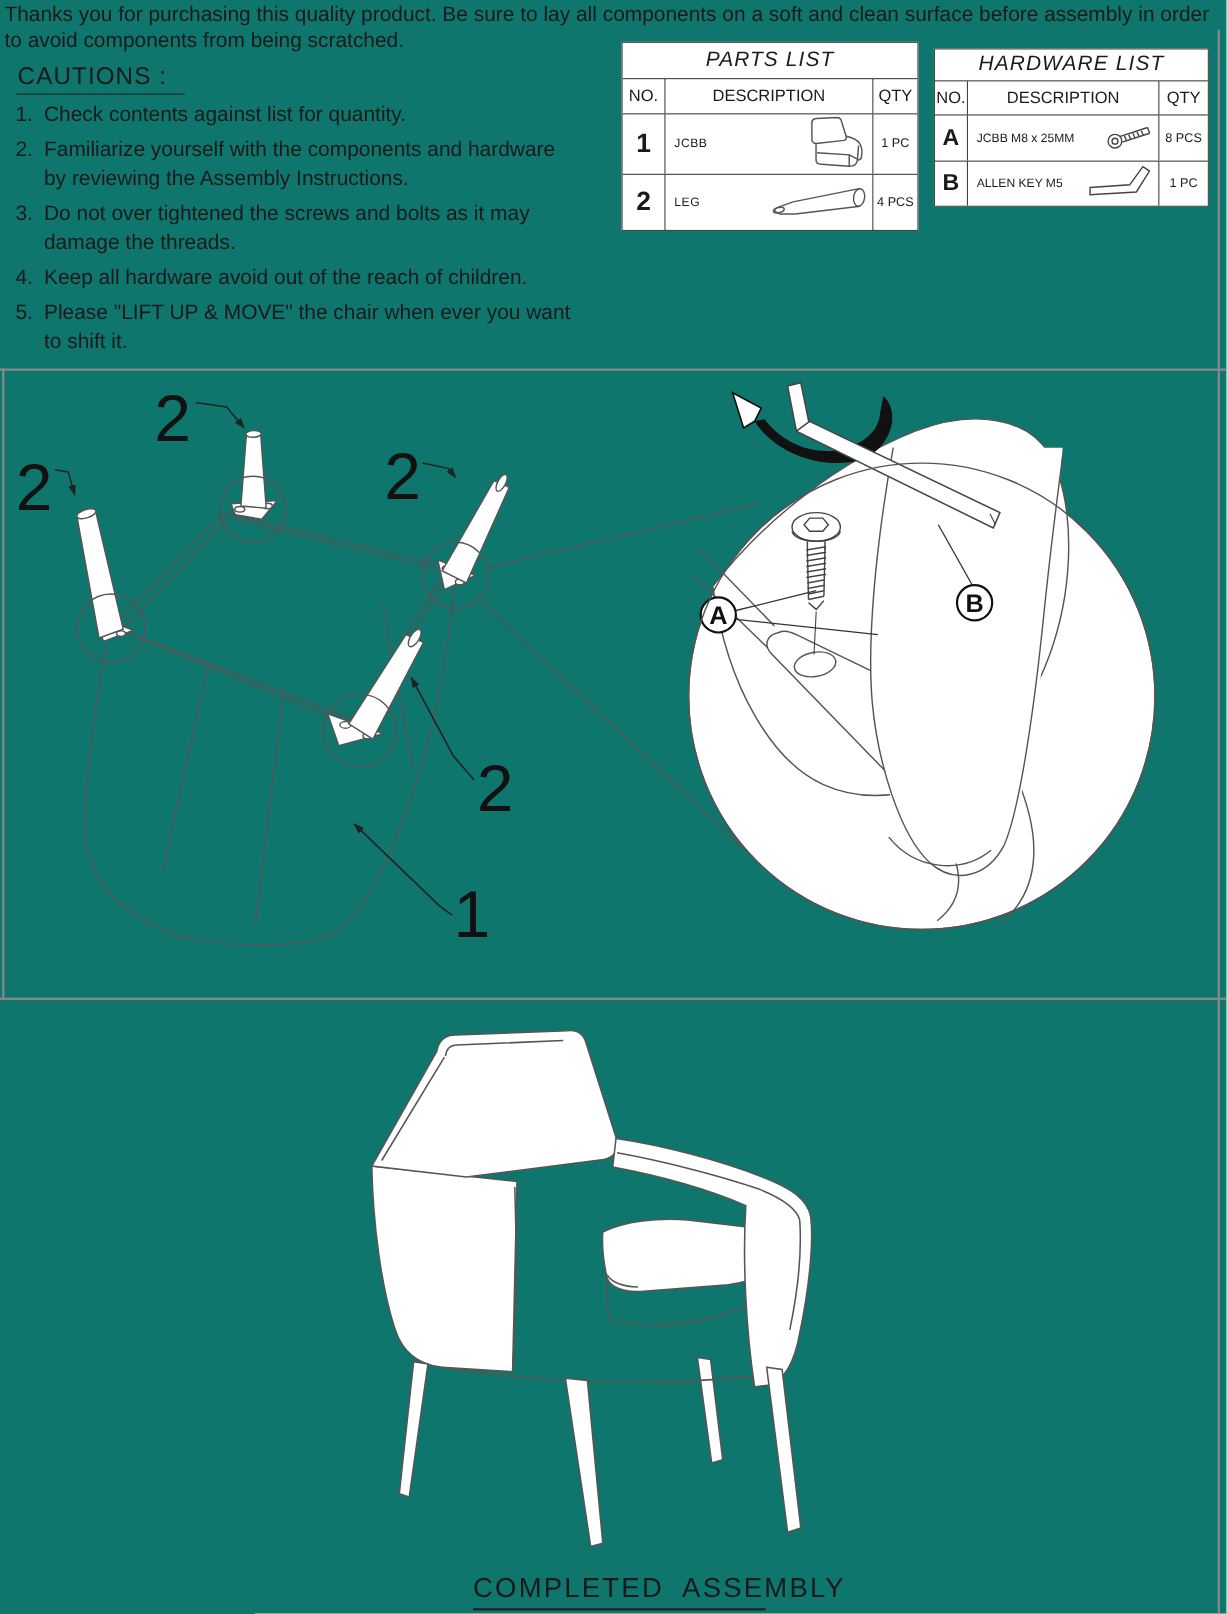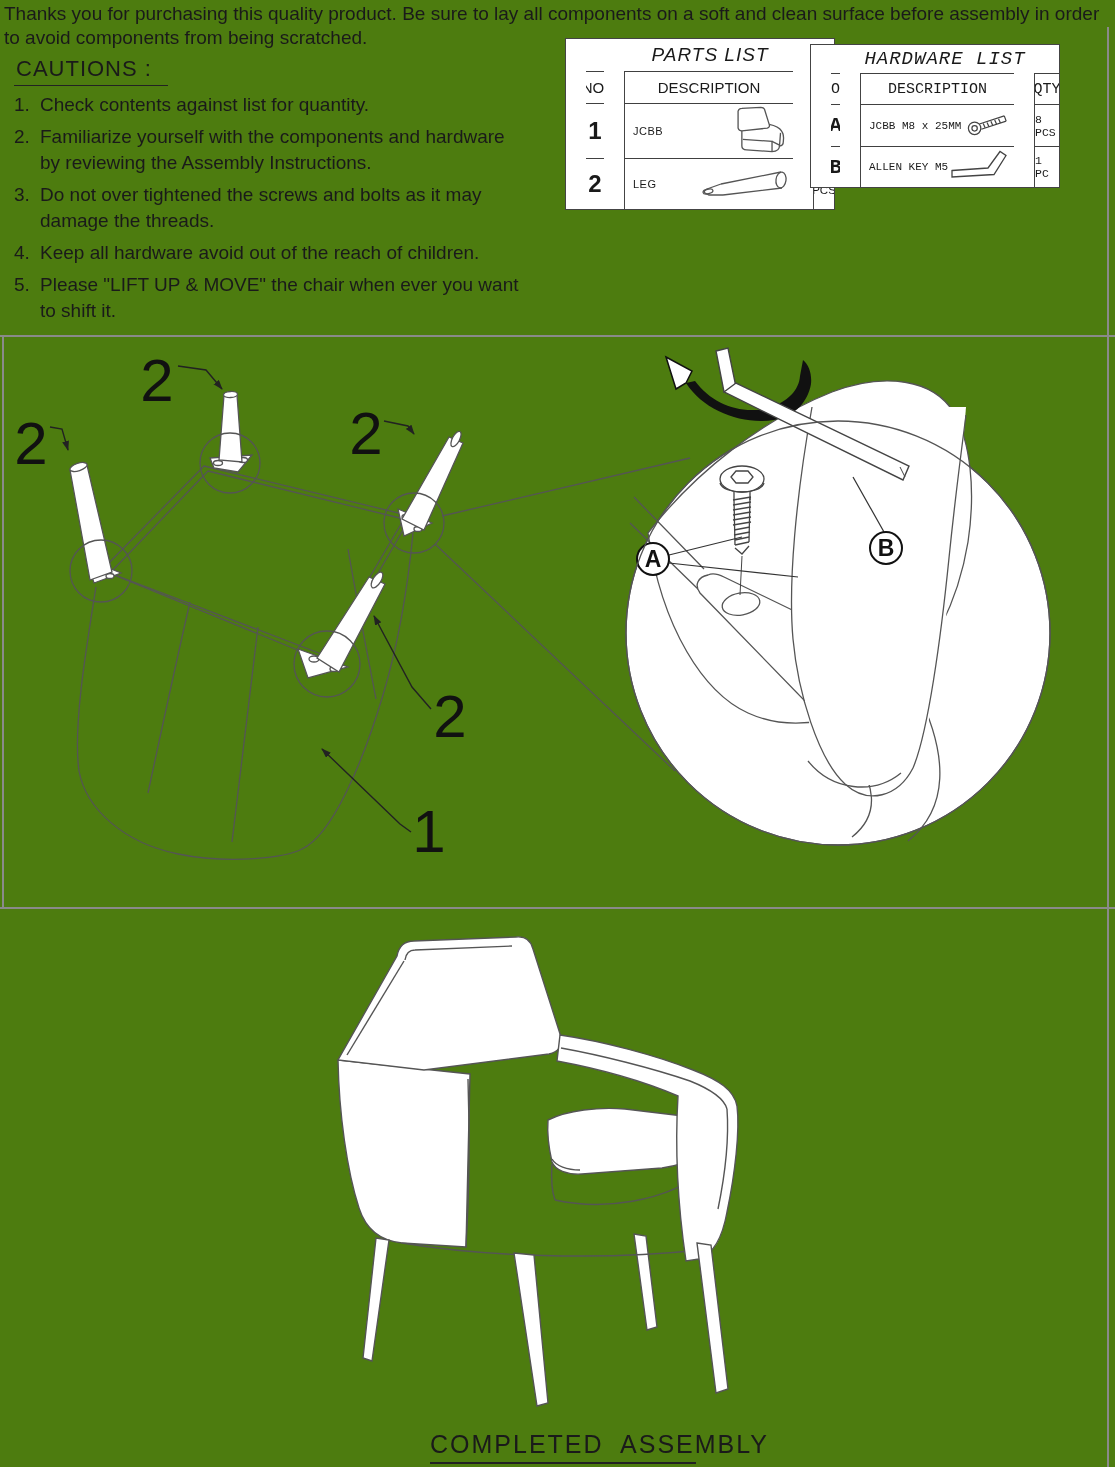--- a/index.html
+++ b/index.html
@@ -1,19 +1,19 @@
 <!DOCTYPE html>
 <html><head>
 <meta charset="utf-8">
 <style>
   html,body{margin:0;padding:0;background:#fff;}
   #page{
     position:relative;
     width:1115px;height:1467px;
-    background:#4d7c0f;
+    background:#0f766e;
     font-family:"Liberation Sans", sans-serif;
     color:#1a1a1a;
     overflow:hidden;
   }
   
   .intro{
     position:absolute;left:4px;top:2px;width:1106px;
     font-size:19px;line-height:24px;letter-spacing:0px;
   }
   .cautions{position:absolute;left:14px;top:56px;width:540px;}
@@ -21,33 +21,33 @@
     display:inline-block;
     font-size:22px;letter-spacing:1px;
     border-bottom:1.5px solid #222;
     padding:0 16px 3px 2px;
   }
   .caution-item{display:flex;margin-top:6px;width:505px;}
   .caution-num{width:26px;flex:none;font-size:19px;line-height:26px;}
   .caution-text{font-size:19px;line-height:26px;}
   
   .tbl{position:absolute;border:1.5px solid #444;display:grid;background:#fff;}
-  .tbl .cell{display:flex;align-items:center;justify-content:center;position:relative;overflow:hidden;margin-left:20px;}
+  .tbl .cell{display:flex;align-items:center;justify-content:center;position:relative;overflow:hidden;}
   .tbl .title{grid-column:1/4;font-style:italic;font-size:19px;letter-spacing:1px;}
   .tbl .bt{border-top:1px solid #404040;}
   .tbl .bl{border-left:1px solid #444;}
   .tbl .hdr{font-size:15px;}
   .tbl .no{font-size:24px;font-weight:bold;}
   .tbl .desc{justify-content:flex-start;padding-left:8px;font-size:11px;letter-spacing:.5px;}
   .tbl .qty{font-size:11.5px;}
   .tbl .icon{position:absolute;right:4px;top:50%;transform:translateY(-50%);}
   #parts-table{left:565px;top:38px;width:268px;height:170px;
     grid-template-columns:38px 189px 41px;grid-template-rows:32px 32px 55px 51px;}
-  #hardware-table{left:810px;top:44px;width:248px;height:142px;
-    grid-template-columns:29px 174px 45px;grid-template-rows:28px 31px 42px 41px;font-family:Liberation Mono, monospace;}
+  #hardware-table{left:849px;top:44px;width:248px;height:142px;
+    grid-template-columns:29px 174px 45px;grid-template-rows:28px 31px 42px 41px;}
   #hardware-table .no{font-size:21px;}
   #hardware-table .desc{font-size:11px;letter-spacing:0;}
   
   .rule{position:absolute;background:#8a8a8a;}
   
   .diagram{position:absolute;left:0;}
   
   .completed{
     position:absolute;left:430px;top:1430px;width:266px;
     text-align:center;font-size:25px;letter-spacing:2px;

